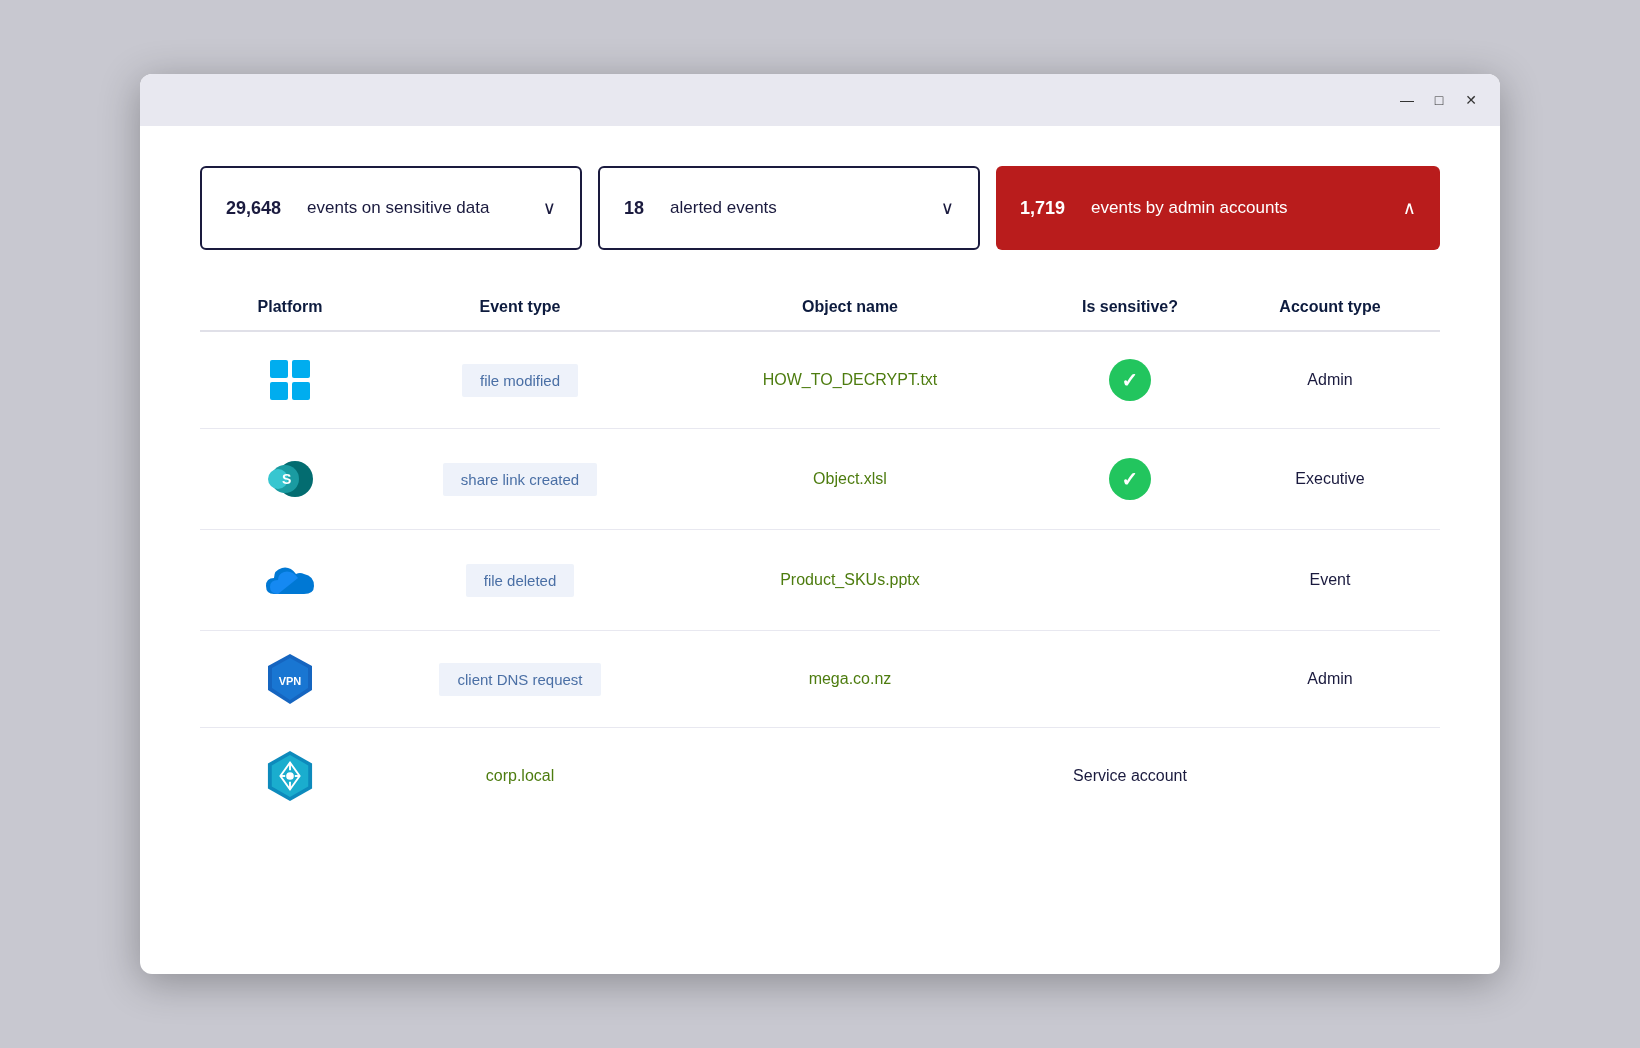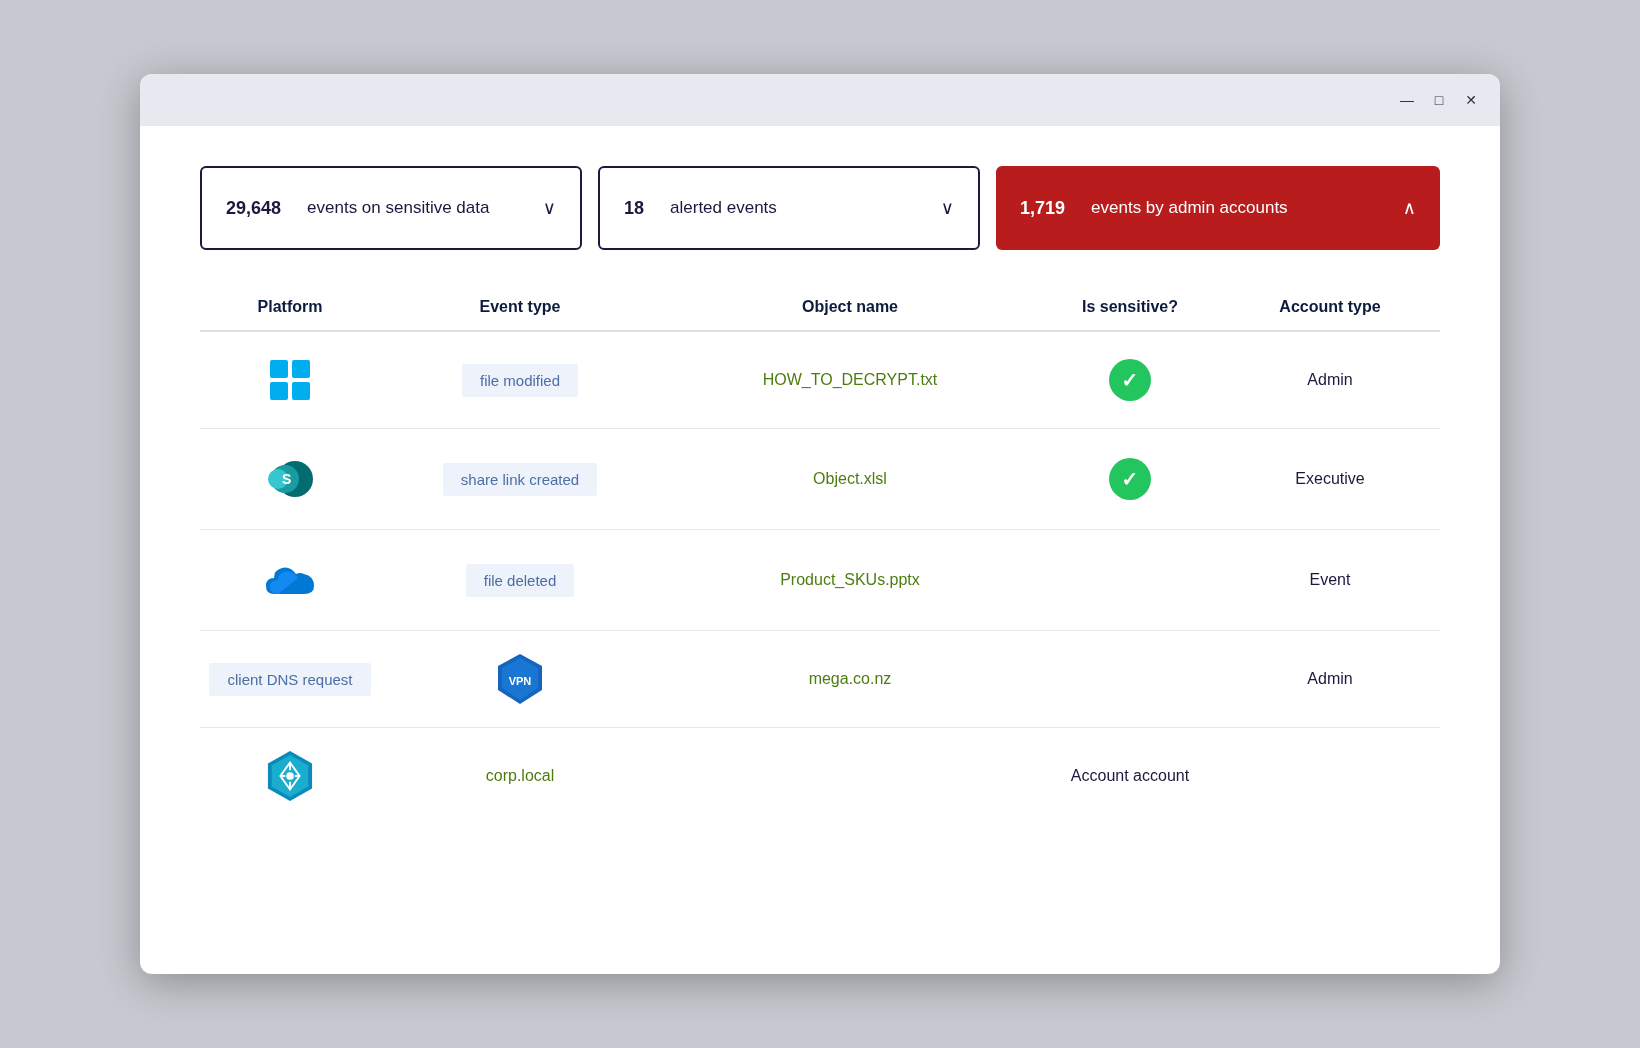--- a/index.html
+++ b/index.html
@@ -273,30 +273,30 @@
       </div>
       <div class="cell">
       </div>
       <div class="cell">
         <span class="account-type">Event</span>
       </div>
     </div>
 
     <div class="table-row">
       <div class="cell">
-        <span class="event-badge">client DNS request</span>
-      </div>
-      <div class="cell">
         <div class="platform-icon vpn-icon">
           <svg width="48" height="54" viewBox="0 0 48 54">
             <polygon points="24,2 46,14 46,38 24,52 2,38 2,14" fill="#1565c0"></polygon>
             <polygon points="24,6 42,16 42,36 24,48 6,36 6,16" fill="#1976d2"></polygon>
             <text x="24" y="33" text-anchor="middle" font-size="11" font-weight="bold" fill="white" font-family="Arial">VPN</text>
           </svg>
         </div>
+      </div>
+      <div class="cell">
+        <span class="event-badge">client DNS request</span>
       </div>
       <div class="cell">
         <span class="object-name">mega.co.nz</span>
       </div>
       <div class="cell">
       </div>
       <div class="cell">
         <span class="account-type">Admin</span>
       </div>
     </div>
@@ -316,18 +316,18 @@
             <line x1="15" y1="28" x2="20" y2="28" stroke="white" stroke-width="2"></line>
           </svg>
         </div>
       </div>
       <div class="cell">
         <span class="object-name">corp.local</span>
       </div>
       <div class="cell">
       </div>
       <div class="cell">
-        <span class="account-type">Account account</span>
+        <span class="account-type">Service account</span>
       </div>
     </div>
 
   </div>
 </div>
 
 </body></html>

